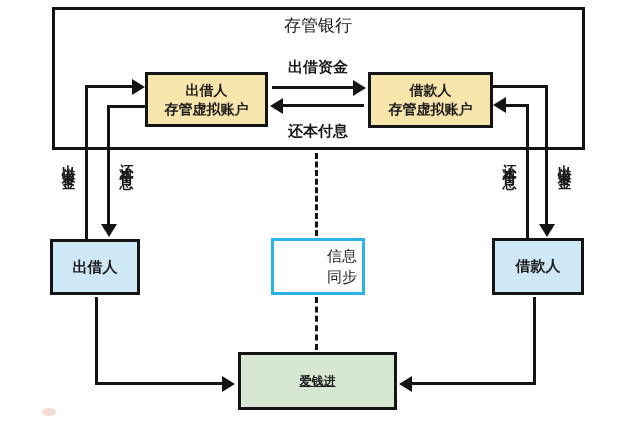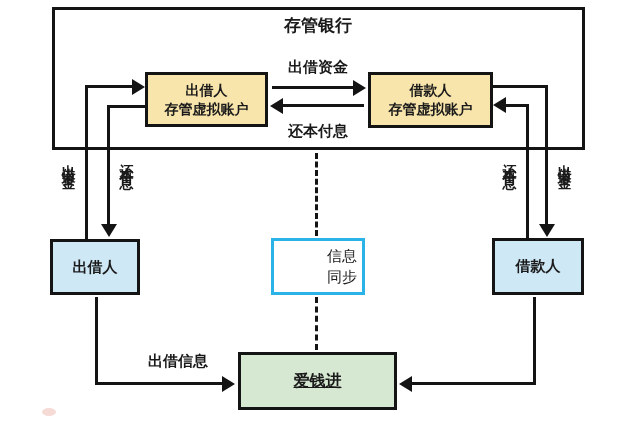--- a/index.html
+++ b/index.html
@@ -25,25 +25,25 @@
     border-top:8px solid transparent; border-bottom:8px solid transparent;
     border-right:13px solid var(--line,#141414);}
   .arrow-d{position:absolute; width:0; height:0;
     border-left:8px solid transparent; border-right:8px solid transparent;
     border-top:13px solid var(--line,#141414);}
   .lbl{position:absolute; font-weight:bold; font-size:15px; text-align:center; white-space:nowrap;}
   .vlbl{position:absolute; writing-mode:vertical-rl; text-orientation:upright;
     font-weight:bold; font-size:14px; letter-spacing:4px; white-space:nowrap;}
   .acct{background:var(--account-fill,#f8e5ab); font-size:14px;}
   .party{background:var(--party-fill,#cfe8f6); font-size:15px;}
-  .platform{background:var(--platform-fill,#d7e8d2); font-size:16px;text-decoration:underline;}
+  .platform{background:var(--platform-fill,#d7e8d2); font-size:12px;text-decoration:underline;}
   .sync{background:#fff; border:3px solid var(--sync-border,#2bb3e8); font-weight:normal; font-size:15px;}
   .bank{background:#fff;}
   .bank-title{position:absolute; top:14px; left:250px; width:136px; text-align:center;
-    font-size:17px; font-weight:bold;}
+    font-size:17px; font-weight:normal;}
   .smudge{position:absolute; left:42px; top:408px; width:14px; height:8px;
     background:#f3d3cf; border-radius:50%; opacity:.85;}
 </style>
 </head>
 <body>
 
 <div id="canvas">
 
   <div class="box bank" style="left:52px; top:7px; width:533px; height:143px;"></div>
   <div class="bank-title">存管银行</div>
@@ -94,21 +94,20 @@
 
   <div class="dashline" style="left:315px; top:153px; height:83px;"></div>
   <div class="box sync" style="left:271px; top:238px; width:94px; height:57px;padding-left:48px;">
     <div>信息同步</div>
   </div>
   <div class="dashline" style="left:315px; top:297px; height:53px;"></div>
 
   <div class="vline" style="left:95px; top:297px; height:88px;"></div>
   <div class="hline" style="left:95px; top:382px; width:127px;"></div>
   <div class="arrow-r" style="left:222px; top:376px;"></div>
-  <div class="lbl" style="left:138px; top:352px; width:80px;">出借信息</div>
 
   <div class="box platform" style="left:238px; top:352px; width:159px; height:58px;">
     <div>爱钱进</div>
   </div>
 
   <div class="vline" style="left:533px; top:297px; height:88px;"></div>
   <div class="hline" style="left:412px; top:382px; width:124px;"></div>
   <div class="arrow-l" style="left:399px; top:376px;"></div>
 
   <div class="smudge"></div>

